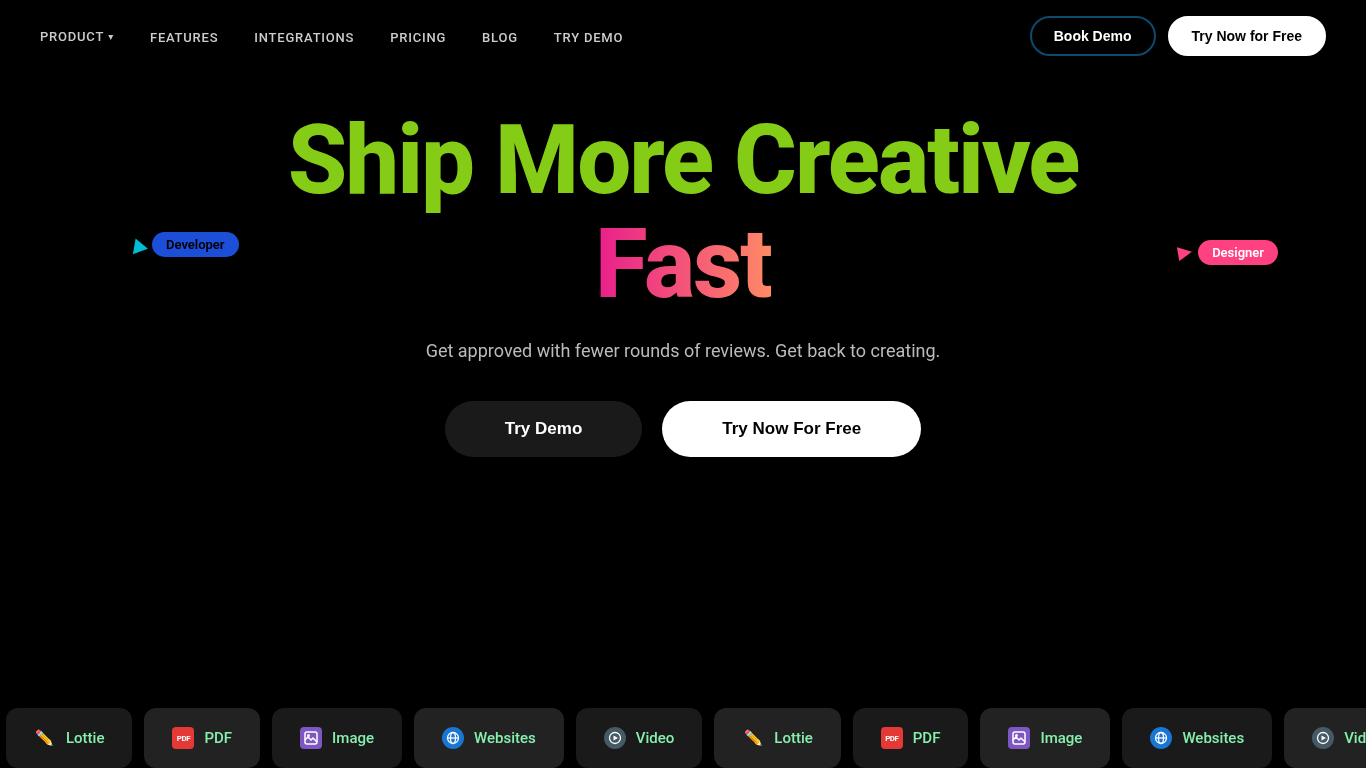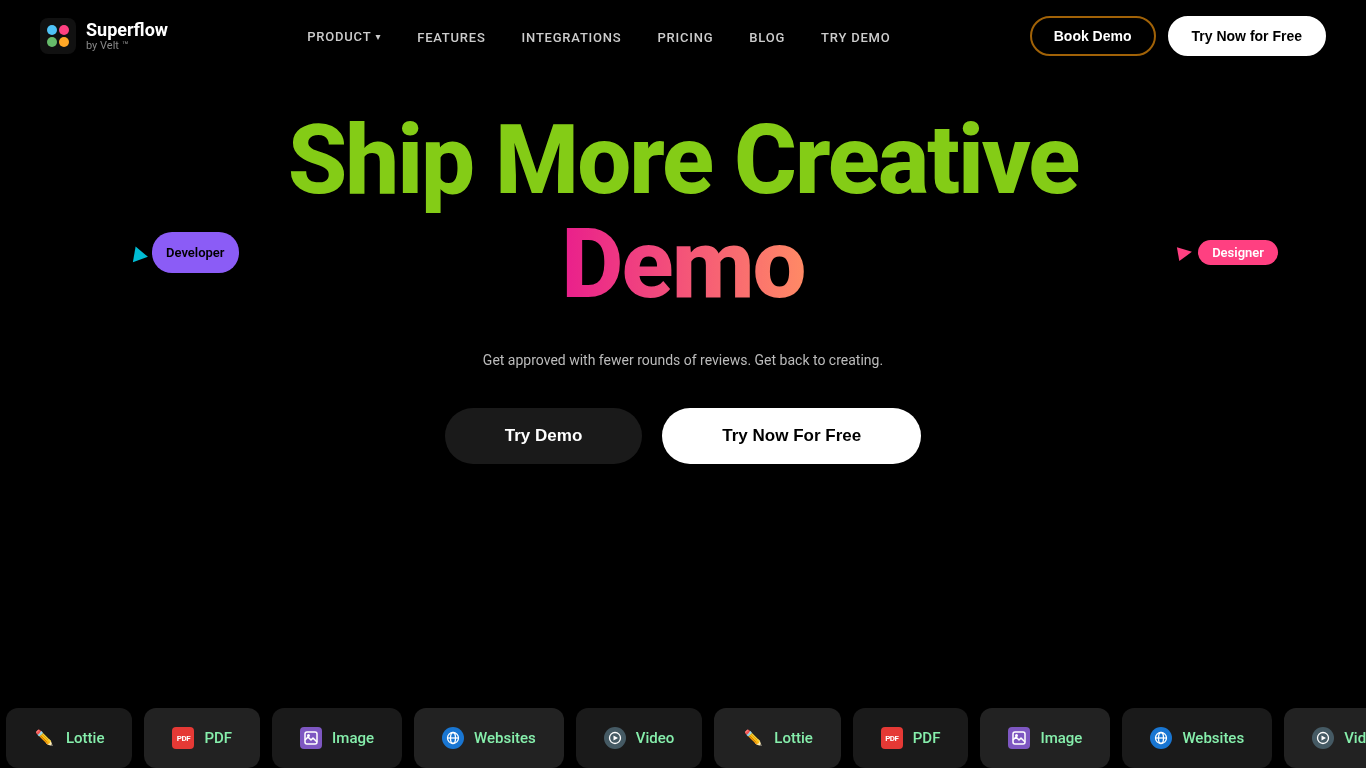--- a/index.html
+++ b/index.html
@@ -68,21 +68,21 @@
       font-size: 10px;
       color: #ccc;
     }
     .nav-actions {
       display: flex;
       align-items: center;
       gap: 12px;
     }
     .btn-book-demo {
       background: transparent;
-      border: 2px solid #a16207;
+      border: 2px solid #0c4a6e;
       color: #fff;
       padding: 10px 22px;
       border-radius: 50px;
       font-size: 14px;
       font-weight: 600;
       cursor: pointer;
     }
     .btn-try-now {
       background: #fff;
       border: 2px solid #fff;
@@ -151,25 +151,25 @@
     }
     .cursor-arrow-blue {
       width: 0;
       height: 0;
       border-left: 8px solid transparent;
       border-right: 8px solid transparent;
       border-bottom: 14px solid #00bcd4;
       transform: rotate(-20deg);
     }
     .label-developer {
-      background: #8b5cf6;
+      background: #1d4ed8;
       color: #000;
       font-size: 13px;
       font-weight: 600;
-      padding: 13px 14px;
+      padding: 5px 14px;
       border-radius: 20px;
     }
     .cursor-designer {
       position: absolute;
       right: 88px;
       top: 168px;
       display: flex;
       align-items: center;
       gap: 6px;
     }
@@ -184,23 +184,23 @@
     .label-designer {
       background: #ff4081;
       color: #fff;
       font-size: 13px;
       font-weight: 600;
       padding: 5px 14px;
       border-radius: 20px;
     }
 
     .hero-subtitle {
-      font-size: 14px;
+      font-size: 18px;
       color: #bbb;
-      margin-top: 40px;
+      margin-top: 28px;
       max-width: 600px;
     }
 
     .hero-buttons {
       display: flex;
       gap: 20px;
       margin-top: 40px;
     }
     .btn-try-demo {
       background: #1a1a1a;
@@ -309,34 +309,20 @@
       align-items: center;
       justify-content: center;
       color: #00e5ff;
       font-size: 15px;
     }
   </style>
 </head>
 <body>
 
 <nav>
-  <div class="nav-logo">
-
-    <svg class="nav-logo-icon" viewBox="0 0 36 36" fill="none" xmlns="http://www.w3.org/2000/svg">
-      <rect width="36" height="36" rx="8" fill="#111"></rect>
-      <circle cx="12" cy="12" r="5" fill="#4fc3f7"></circle>
-      <circle cx="24" cy="12" r="5" fill="#ff4081"></circle>
-      <circle cx="12" cy="24" r="5" fill="#66bb6a"></circle>
-      <circle cx="24" cy="24" r="5" fill="#ffa726"></circle>
-    </svg>
-    <div class="nav-logo-text">
-      <span class="nav-logo-name">Superflow</span>
-      <span class="nav-logo-sub">by Velt ™</span>
-    </div>
-  </div>
 
   <ul class="nav-links">
     <li>
       <a href="#" class="nav-product">
         <span>PRODUCT</span>
         <span class="chevron-icon">▾</span>
       </a>
     </li>
     <li>
       <a href="#">
@@ -379,21 +365,21 @@
   </div>
 
   <div class="cursor-designer">
     <div class="cursor-arrow-pink"></div>
     <span class="label-designer">Designer</span>
   </div>
 
   <h1>
     <div class="hero-title-line1">Ship More Creative</div>
     <div class="hero-title-line2">
-      <span class="hero-fast">Demo</span>
+      <span class="hero-fast">Fast</span>
     </div>
   </h1>
 
   <p class="hero-subtitle">Get approved with fewer rounds of reviews. Get back to creating.</p>
 
   <div class="hero-buttons">
     <button class="btn-try-demo">Try Demo</button>
     <button class="btn-try-now-free">Try Now For Free</button>
   </div>
 </section>

